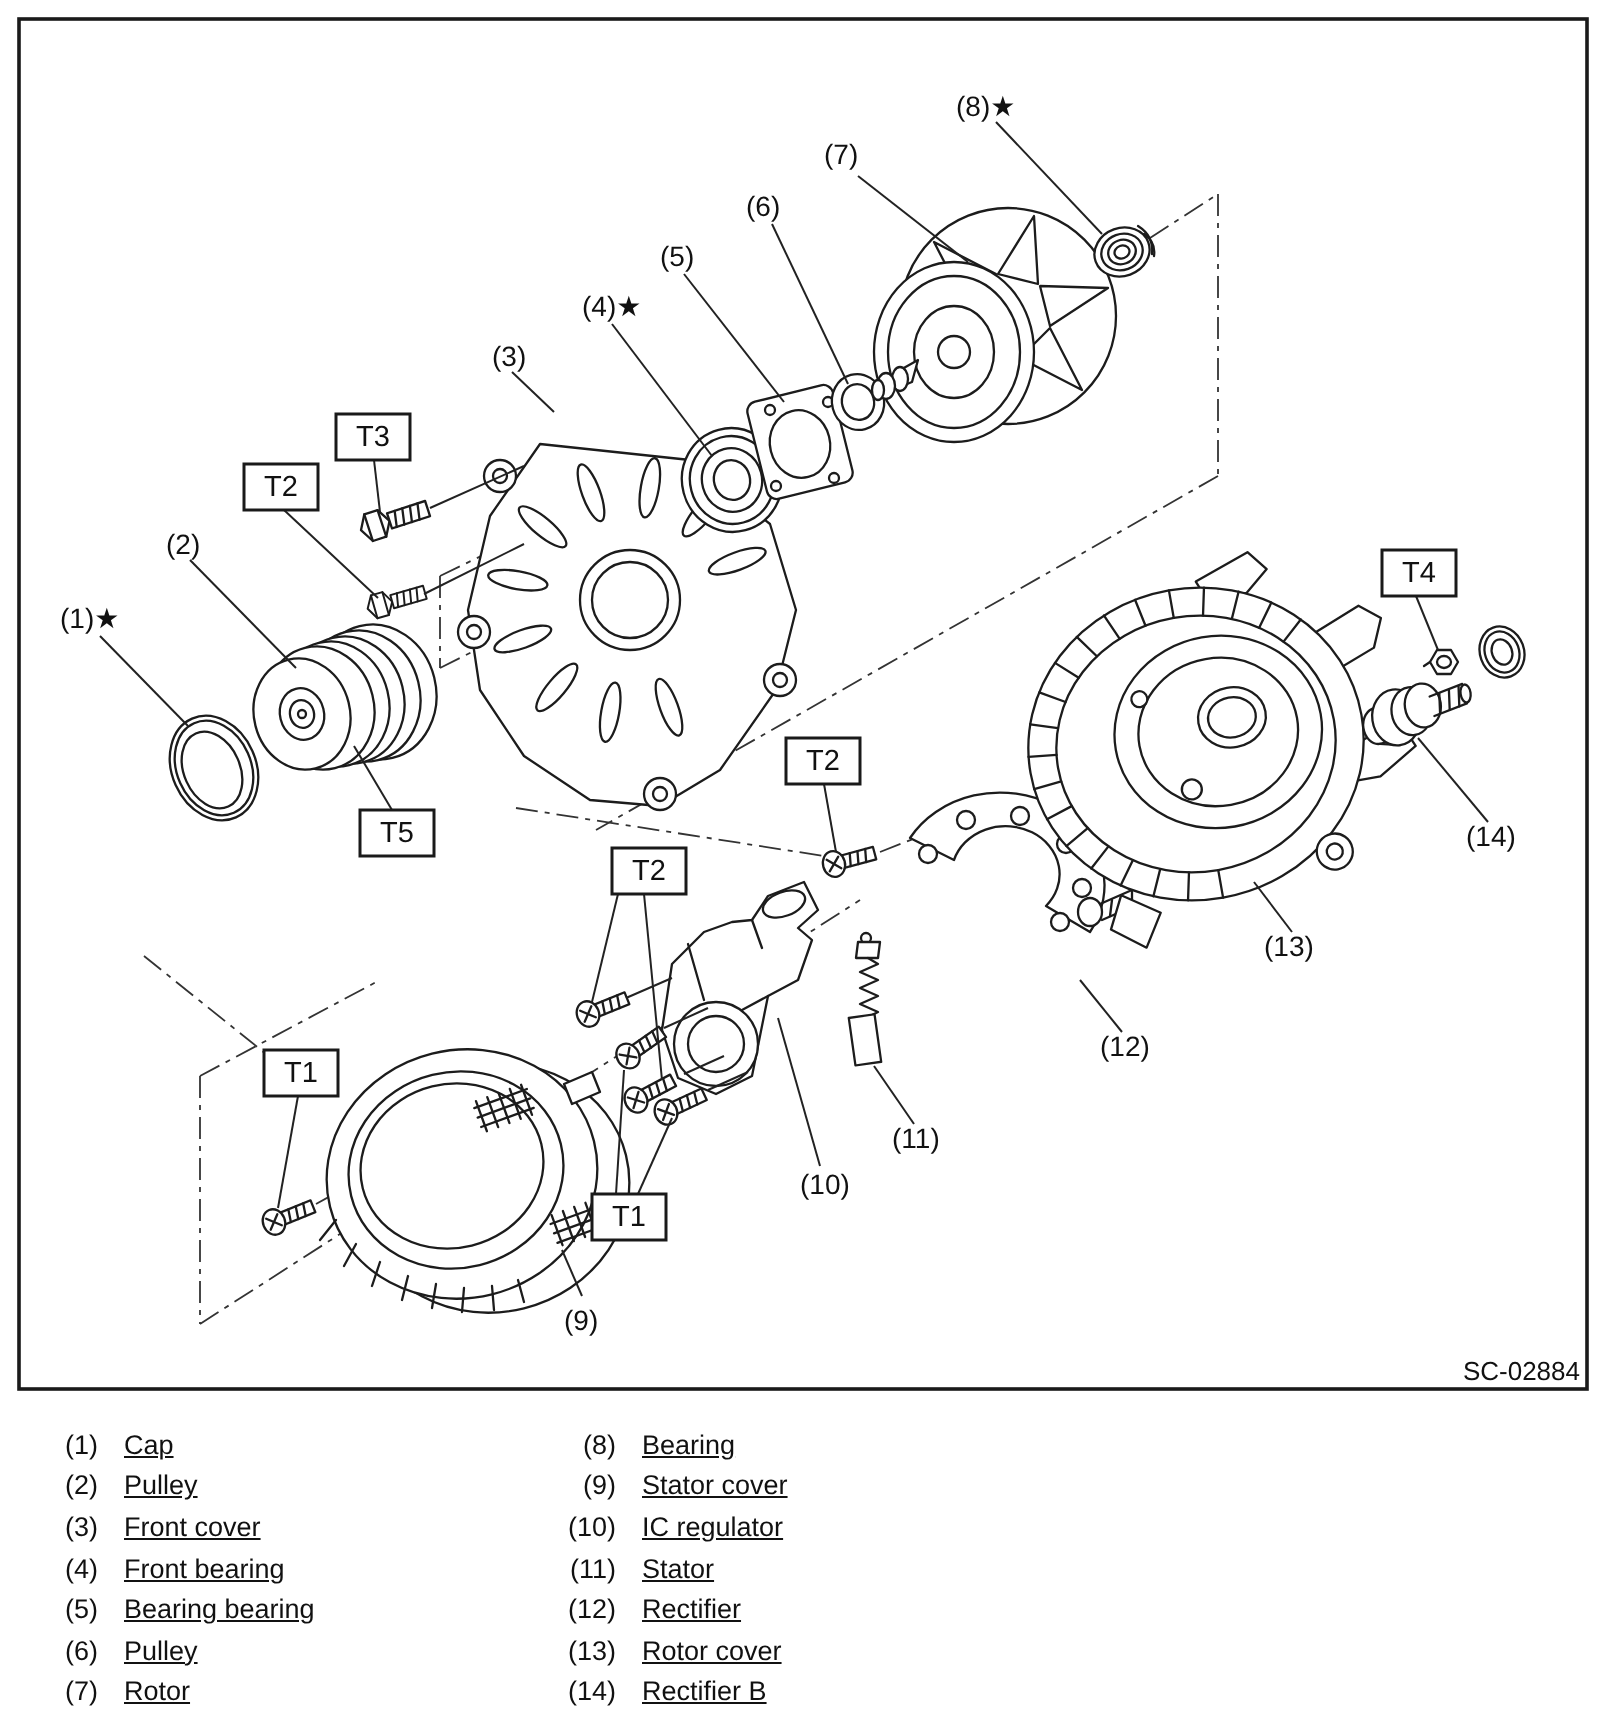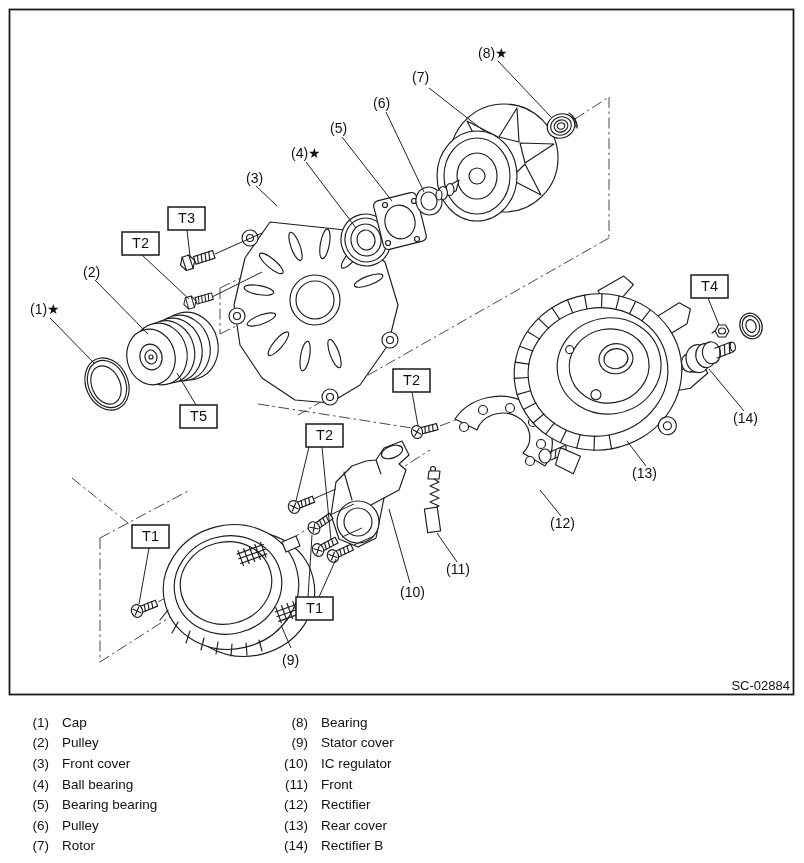--- a/index.html
+++ b/index.html
@@ -15,21 +15,21 @@
   .tagtxt{font-size:14.5px;fill:#111;text-anchor:middle;}
   .code{font-size:13px;fill:#111;text-anchor:end;}
   .frame{fill:none;stroke:#1a1a1a;stroke-width:1.8;}
   .tagbox{fill:#fff;stroke:#1a1a1a;stroke-width:1.5;}
   
   .legend-col{position:absolute;top:712px;}
   .col-left{left:22px;}
   .col-right{left:281px;}
   .leg-row{display:flex;height:20.6px;align-items:center;font-size:13.5px;}
   .leg-num{width:27px;text-align:right;margin-right:13px;white-space:nowrap;}
-  .leg-label{white-space:nowrap;}
+  .leg-label{white-space:nowrap;text-decoration:underline;}
 </style>
 </head>
 <body>
 
 <div id="diagram-wrap">
 <svg width="804" height="700" viewBox="0 0 804 700">
   <defs>
     <g id="hexbolt">
       <polygon class="sw" points="-6,-7 1,-7 5,0 1,7 -6,7 -10,0"></polygon>
       <line class="s" x1="-6" y1="-7" x2="-6" y2="7"></line>
@@ -417,21 +417,21 @@
   <div class="leg-row">
     <span class="leg-num">(2)</span>
     <span class="leg-label">Pulley</span>
   </div>
   <div class="leg-row">
     <span class="leg-num">(3)</span>
     <span class="leg-label">Front cover</span>
   </div>
   <div class="leg-row">
     <span class="leg-num">(4)</span>
-    <span class="leg-label">Ball bearing</span>
+    <span class="leg-label">Front bearing</span>
   </div>
   <div class="leg-row">
     <span class="leg-num">(5)</span>
     <span class="leg-label">Bearing bearing</span>
   </div>
   <div class="leg-row">
     <span class="leg-num">(6)</span>
     <span class="leg-label">Pulley</span>
   </div>
   <div class="leg-row">
@@ -448,27 +448,27 @@
   <div class="leg-row">
     <span class="leg-num">(9)</span>
     <span class="leg-label">Stator cover</span>
   </div>
   <div class="leg-row">
     <span class="leg-num">(10)</span>
     <span class="leg-label">IC regulator</span>
   </div>
   <div class="leg-row">
     <span class="leg-num">(11)</span>
-    <span class="leg-label">Front</span>
+    <span class="leg-label">Stator</span>
   </div>
   <div class="leg-row">
     <span class="leg-num">(12)</span>
     <span class="leg-label">Rectifier</span>
   </div>
   <div class="leg-row">
     <span class="leg-num">(13)</span>
-    <span class="leg-label">Rear cover</span>
+    <span class="leg-label">Rotor cover</span>
   </div>
   <div class="leg-row">
     <span class="leg-num">(14)</span>
     <span class="leg-label">Rectifier B</span>
   </div>
 </div>
 
 </body></html>

